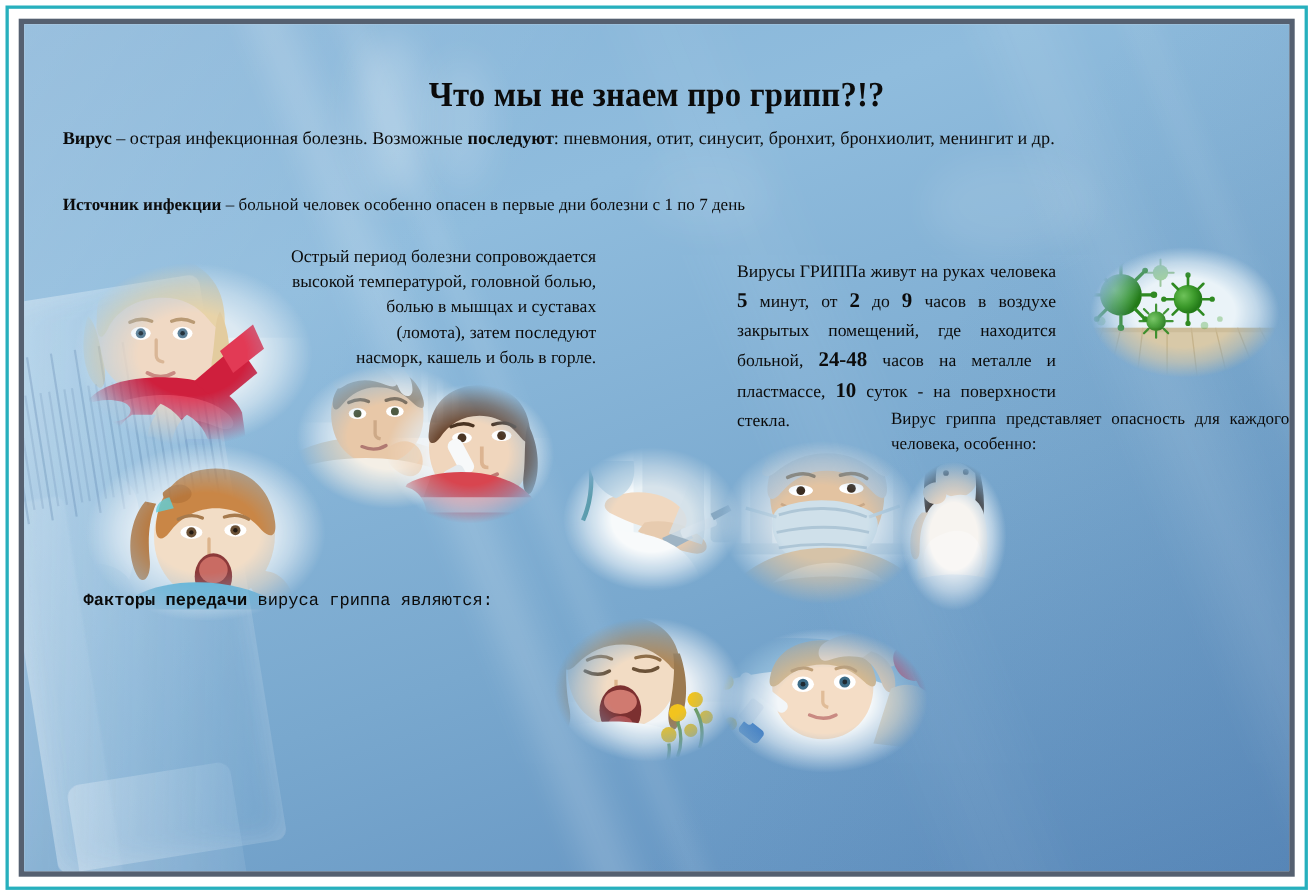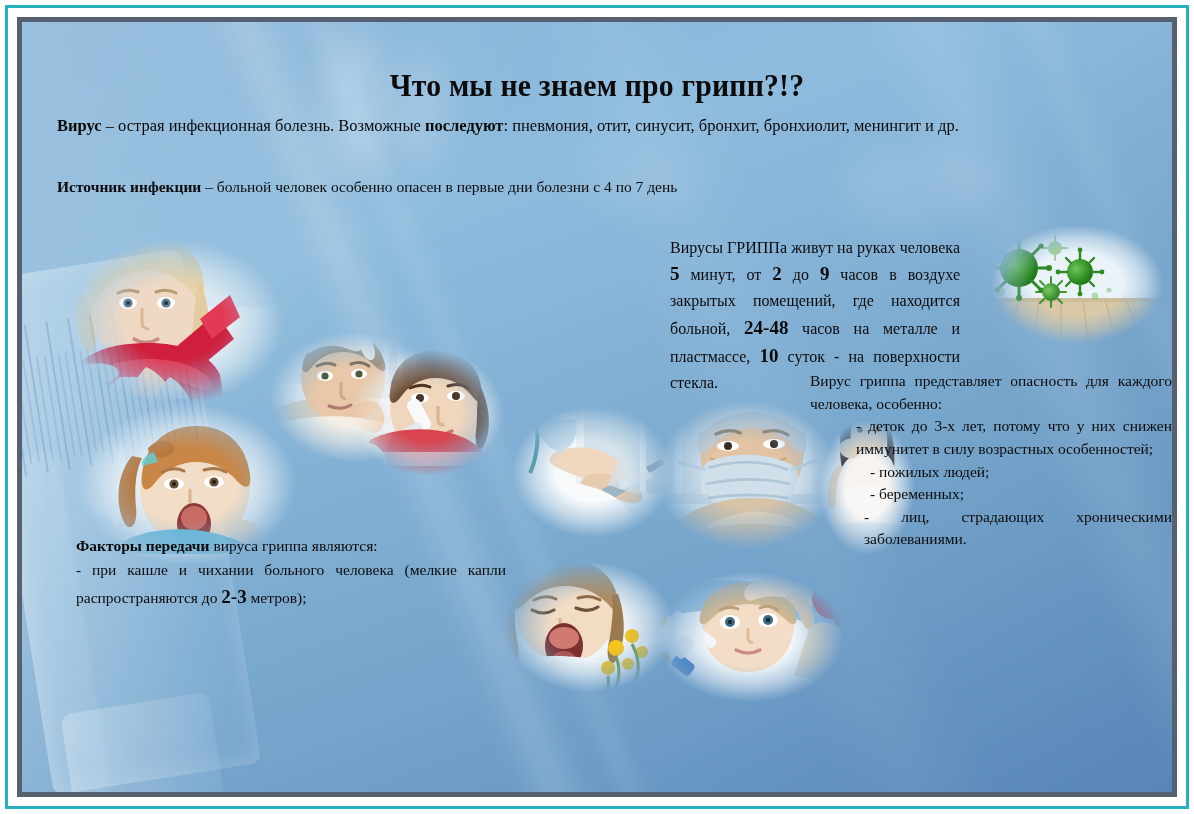--- a/index.html
+++ b/index.html
@@ -118,21 +118,21 @@
   .risk{
     left:788px;top:348px;width:362px;
     font-size:15.5px;line-height:1.46;text-align:justify;
   }
   .risk .bullets{margin:0;padding:0 0 0 46px;list-style:none;}
   .risk .bullets li{text-align:justify;}
   .risk .bullets li.short{text-align:left;padding-left:14px;}
   .risk .bullets li.last{padding-left:8px;}
   .factors{
     left:54px;top:512px;width:430px;
-    font-size:15.5px;line-height:1.56;text-align:justify;
+    font-size:15.5px;line-height:1.56;text-align:justify;font-family:Liberation Mono, monospace;
   }
   .factors .num{font-size:19px;font-weight:700;}
   .nowrap{white-space:nowrap;}
 </style>
 </head>
 <body>
 
 <div class="poster">
 
   <div class="teal-frame"></div>
@@ -524,35 +524,35 @@
       </svg>
     </div>
 
     <h1 class="txt title">Что мы не знаем про грипп?!?</h1>
 
     <p class="txt para lead">
       <b>Вирус</b><span> – острая инфекционная болезнь. Возможные </span><b>последуют</b><span>: пневмония, отит, синусит, бронхит, бронхиолит, менингит и др.</span>
     </p>
 
     <p class="txt para source">
-      <b>Источник инфекции</b><span> – больной человек особенно опасен в первые дни болезни с 4 по 7 день</span>
+      <b>Источник инфекции</b><span> – больной человек особенно опасен в первые дни болезни с 1 по 7 день</span>
     </p>
 
+    <div class="txt acute">
+      <div>Острый период болезни сопровождается</div>
+      <div>высокой температурой, головной болью,</div>
+      <div>болью в мышцах и суставах</div>
+      <div>(ломота), затем последуют</div>
+      <div>насморк, кашель и боль в горле.</div>
+    </div>
 
     <p class="txt survive"><span>Вирусы ГРИППа живут на руках человека </span><span class="num">5</span><span> минут, от </span><span class="num">2</span><span> до </span><span class="num">9</span><span> часов в воздухе закрытых помещений, где находится больной, </span><span class="num nowrap">24-48</span><span> часов на металле и пластмассе, </span><span class="num">10</span><span> суток - на поверхности стекла.</span></p>
 
     <div class="txt risk">
       <div>Вирус гриппа представляет опасность для каждого человека, особенно:</div>
-      <ul class="bullets">
-        <li>- деток до 3-х лет, потому что у них снижен иммунитет в силу возрастных особенностей;</li>
-        <li class="short">- пожилых людей;</li>
-        <li class="short">- беременных;</li>
-        <li class="last">- лиц, страдающих хроническими заболеваниями.</li>
-      </ul>
     </div>
 
     <div class="txt factors">
       <div><b>Факторы передачи</b><span> вируса гриппа являются:</span></div>
-      <div><span>- при кашле и чихании больного человека (мелкие капли распространяются до </span><span class="num">2-3</span><span> метров);</span></div>
     </div>
 
   </div>
 </div>
 
 </body></html>

